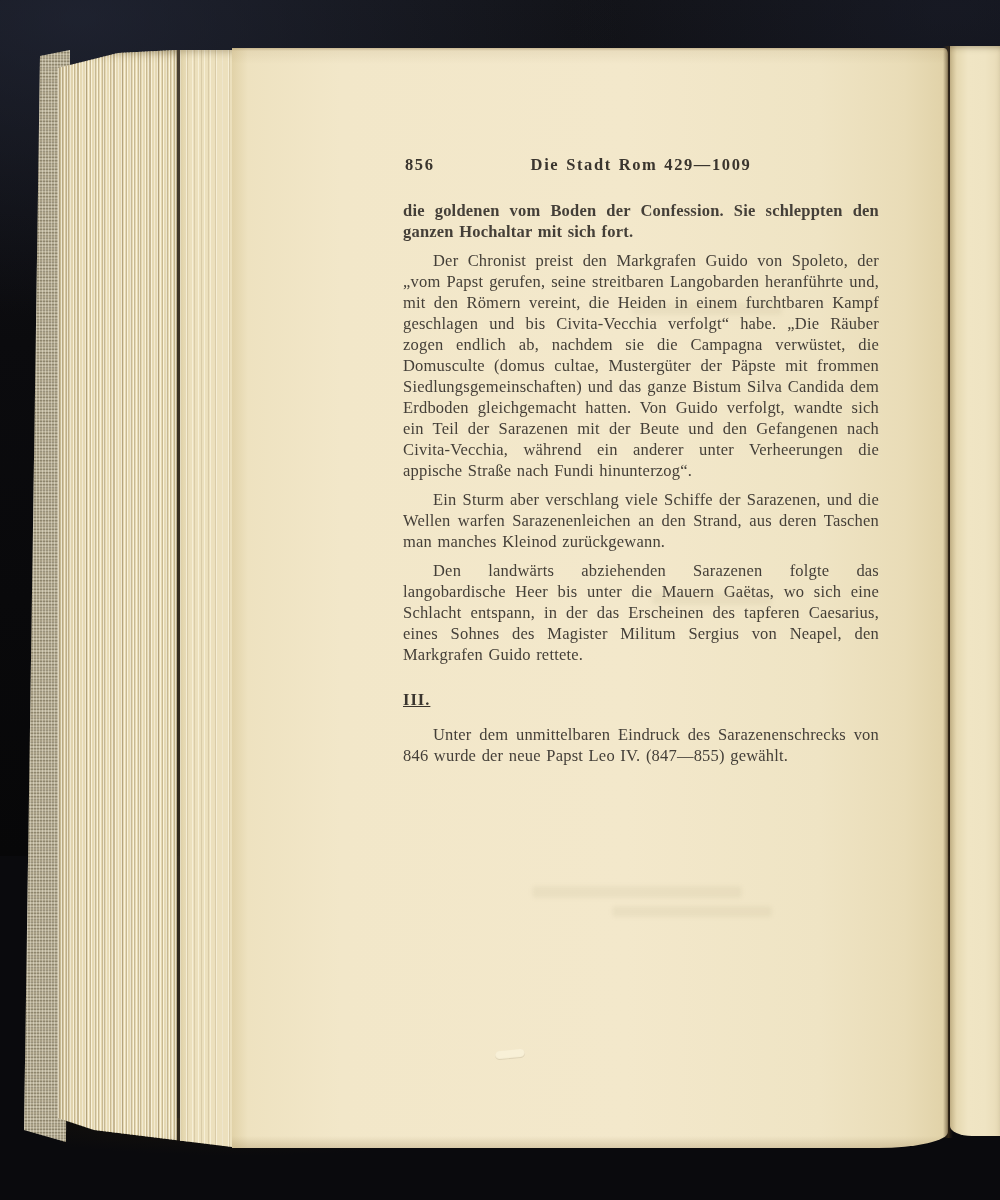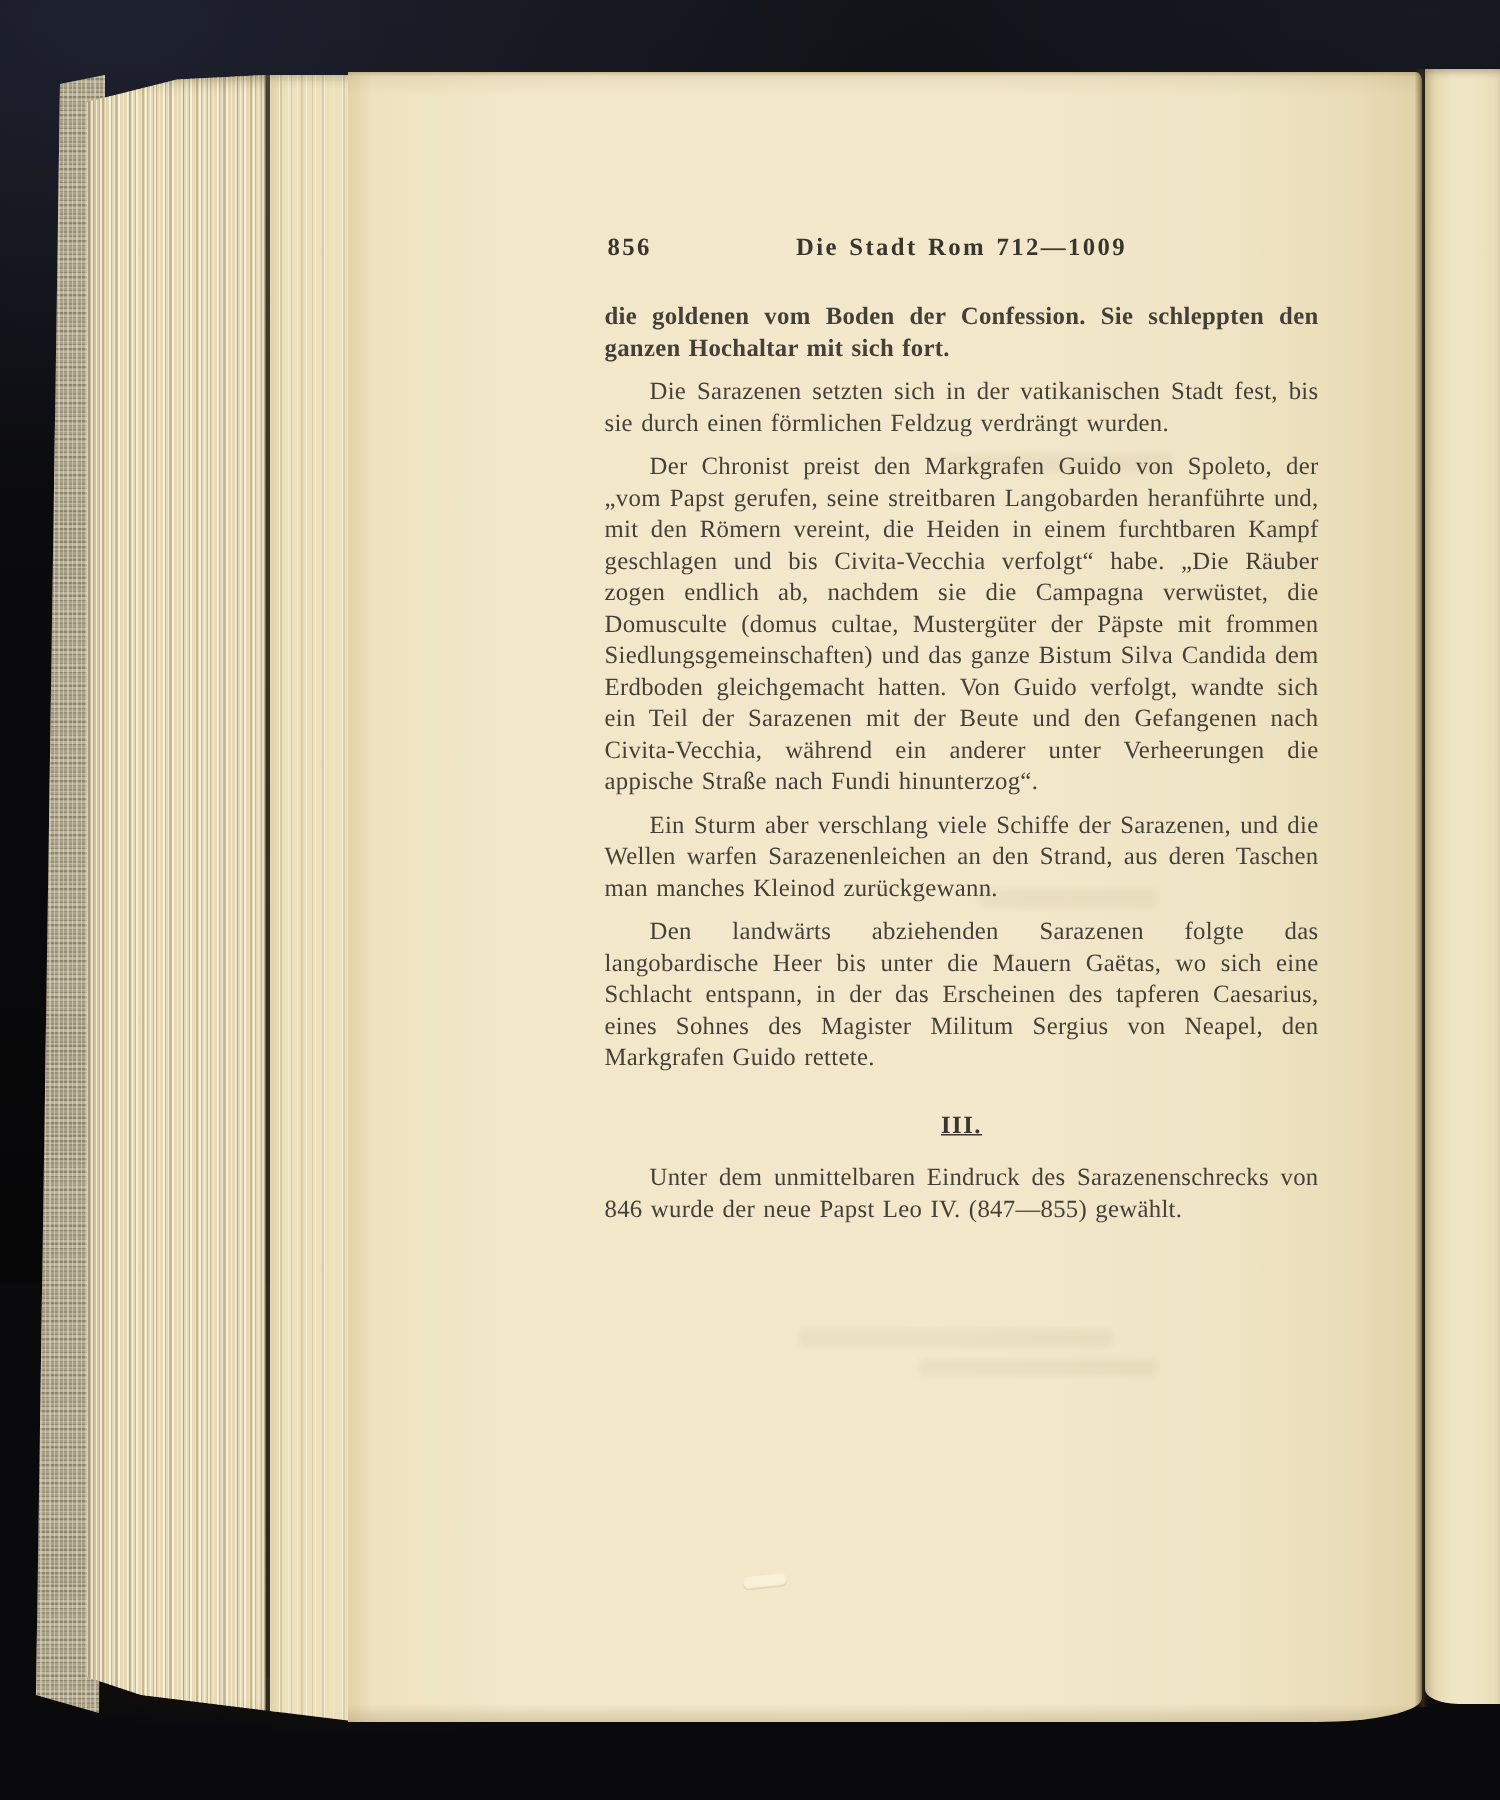--- a/index.html
+++ b/index.html
@@ -96,21 +96,20 @@
   .page-number{position:absolute;left:2px;top:0;}
   .running-title{position:absolute;left:0;right:0;top:0;text-align:center;}
   .body-text p{
     margin:8px 0 0 0;
     text-indent:30px;
   }
   .body-text p.no-indent{text-indent:0;font-weight:bold;}
   .body-text p:first-child{margin-top:0;}
   .section-heading{
     font-weight:700;color:#3a352e;
-    text-align:center;
     margin:24px 0 14px 0;
     letter-spacing:1px;
     text-decoration:underline;
   }
   
   .ghost{
     position:absolute;border-radius:4px;
     background:rgba(130,112,70,.07);
     filter:blur(2px);
   }
@@ -150,26 +149,25 @@
   <div class="main-page">
     <div class="ghost g1"></div>
     <div class="ghost g2"></div>
     <div class="ghost g3"></div>
     <div class="ghost g4"></div>
     <div class="emboss-mark"></div>
 
     <div class="text-block">
       <div class="running-header">
         <span class="page-number">856</span>
-        <span class="running-title">Die Stadt Rom 712—1009</span>
+        <span class="running-title">Die Stadt Rom 429—1009</span>
       </div>
 
       <div class="body-text">
           <p class="no-indent">die goldenen vom Boden der Confession. Sie schleppten den ganzen Hochaltar mit sich fort.</p>
-          <p>Die Sarazenen setzten sich in der vatikanischen Stadt fest, bis sie durch einen förmlichen Feldzug verdrängt wurden.</p>
           <p>Der Chronist preist den Markgrafen Guido von Spoleto, der „vom Papst gerufen, seine streitbaren Langobarden heranführte und, mit den Römern vereint, die Heiden in einem furchtbaren Kampf geschlagen und bis Civita-Vecchia verfolgt“ habe. „Die Räuber zogen endlich ab, nachdem sie die Campagna verwüstet, die Domusculte (domus cultae, Mustergüter der Päpste mit frommen Siedlungsgemeinschaften) und das ganze Bistum Silva Candida dem Erdboden gleichgemacht hatten. Von Guido verfolgt, wandte sich ein Teil der Sarazenen mit der Beute und den Gefangenen nach Civita-Vecchia, während ein anderer unter Verheerungen die appische Straße nach Fundi hinunterzog“.</p>
           <p>Ein Sturm aber verschlang viele Schiffe der Sarazenen, und die Wellen warfen Sarazenenleichen an den Strand, aus deren Taschen man manches Kleinod zurückgewann.</p>
           <p>Den landwärts abziehenden Sarazenen folgte das langobardische Heer bis unter die Mauern Gaëtas, wo sich eine Schlacht entspann, in der das Erscheinen des tapferen Caesarius, eines Sohnes des Magister Militum Sergius von Neapel, den Markgrafen Guido rettete.</p>
         </div>
 
       <div class="section-heading">III.</div>
 
       <div class="body-text">
           <p>Unter dem unmittelbaren Eindruck des Sarazenenschrecks von 846 wurde der neue Papst Leo IV. (847—855) gewählt.</p>
         </div>

